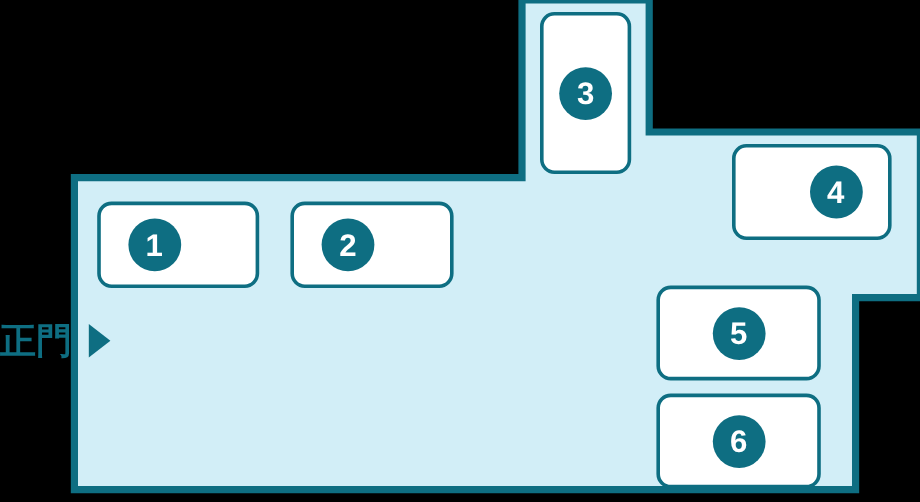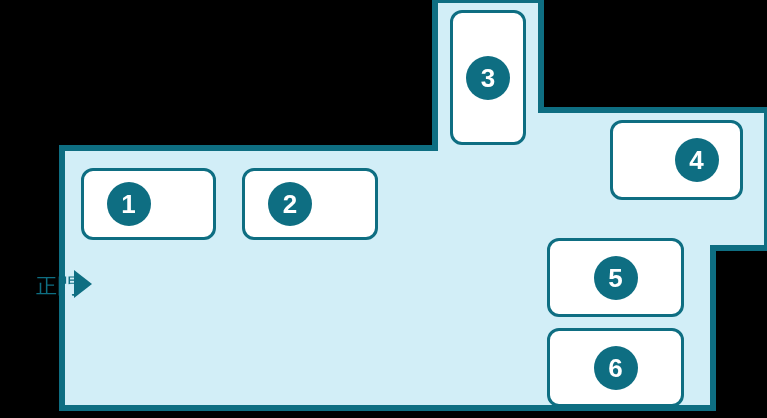--- a/index.html
+++ b/index.html
@@ -34,26 +34,25 @@
   .gate-label {
     position: absolute;
     left: 0px;
     top: 265px;
     width: 60px;
     height: 40px;
     display: flex;
     align-items: center;
     justify-content: flex-start;
     color: #0E6E82;
-    font-size: 21px;
-    font-weight: normal;
+    font-size: 30px;
+    font-weight: bold;
     letter-spacing: 0px;
     line-height: 1;
     white-space: nowrap;
-    padding-left: 36px;
   }
 
   .gate-arrow {
     position: absolute;
     left: 74px;
     top: 270px;
     width: 0;
     height: 0;
     border-top: 14px solid transparent;
     border-bottom: 14px solid transparent;

